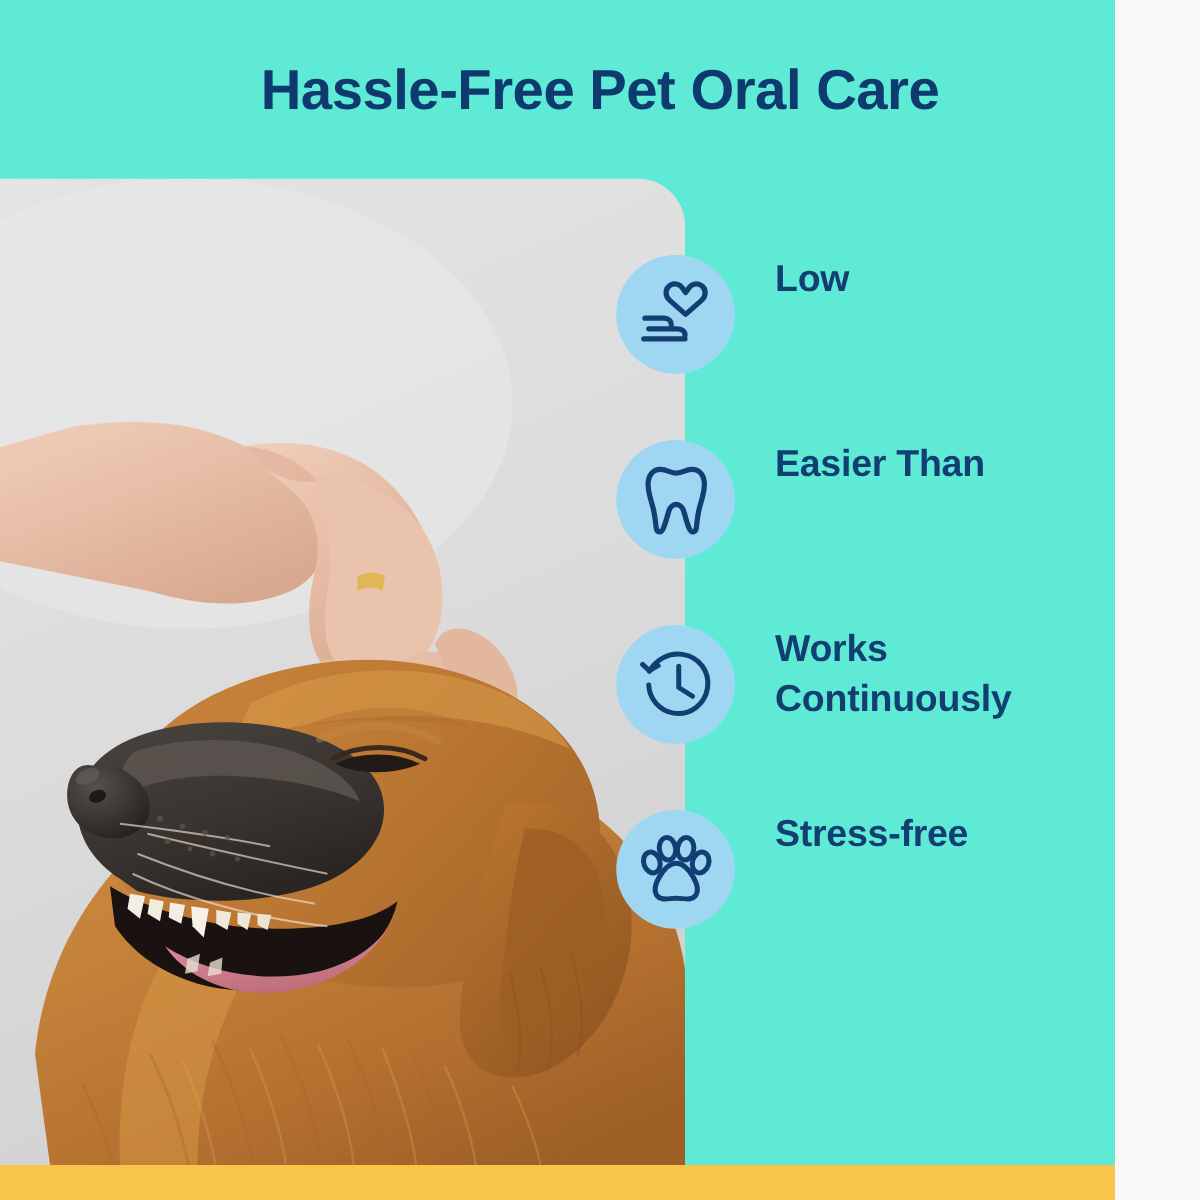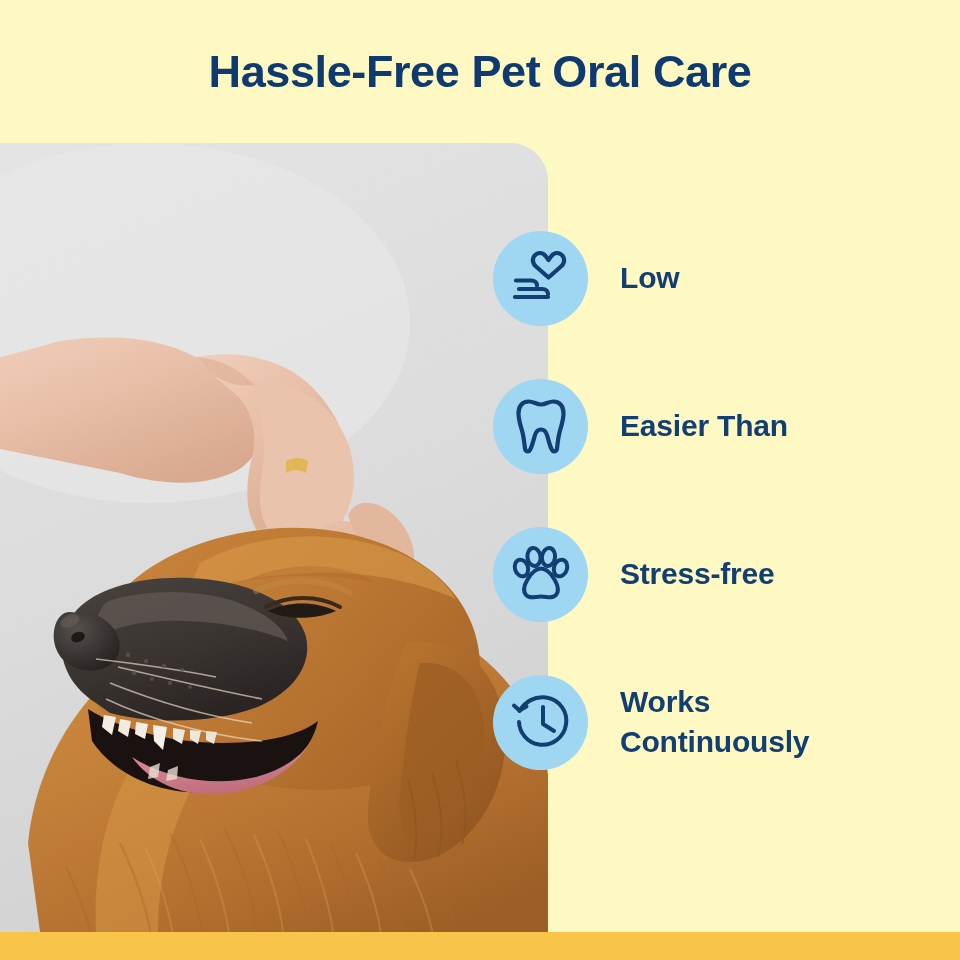--- a/index.html
+++ b/index.html
@@ -9,23 +9,23 @@
   body {
     width: 960px;
     height: 960px;
     overflow: hidden;
     background: #F8F8F8;
     font-family: "Liberation Sans", sans-serif;
   }
 
   .infographic {
     position: relative;
-    width: 960px;
+    width: 892px;
     height: 960px;
-    background: #fef9c3;
+    background: #5eead4;
     overflow: hidden;
   }
 
   
   .header {
     position: absolute;
     top: 0; left: 0;
     width: 960px;
     height: 143px;
     display: flex;
@@ -69,21 +69,20 @@
   .feature-list {
     position: absolute;
     left: 493px;
     top: 204px;
     width: 460px;
   }
   .feature-row {
     position: relative;
     height: 148px;
     display: flex;
-    align-items: center;
   }
   .feature-icon-circle {
     flex: 0 0 auto;
     width: 95px;
     height: 95px;
     border-radius: 50%;
     background: #9FD7F2;
     display: flex;
     align-items: center;
     justify-content: center;
@@ -307,42 +306,42 @@
 
     <div class="feature-row">
       <div class="feature-icon-circle">
         <svg width="52" height="58" viewBox="0 0 52 58" fill="none" stroke="#123E72" stroke-width="4.2" stroke-linecap="round" stroke-linejoin="round">
           <path d="M13.5 4.5 C7 4.5 3.5 9.5 3.5 16.5 C3.5 23 5.5 28 7.5 35.5 C9 41.5 9.5 48 10 51.5 C10.4 54.6 13.5 55.5 15 53 C17 49.6 18.5 43 20 38 C21.2 34 24 32.5 26 32.5 C28 32.5 30.8 34 32 38 C33.5 43 35 49.6 37 53 C38.5 55.5 41.6 54.6 42 51.5 C42.5 48 43 41.5 44.5 35.5 C46.5 28 48.5 23 48.5 16.5 C48.5 9.5 45 4.5 38.5 4.5 C33.5 4.5 30.5 7.5 26 7.5 C21.5 7.5 18.5 4.5 13.5 4.5 Z"></path>
         </svg>
       </div>
       <div class="feature-label"><span>Easier Than</span><br></div>
     </div>
 
+
+    <div class="feature-row">
+      <div class="feature-icon-circle">
+        <svg width="60" height="58" viewBox="0 0 60 58" fill="none" stroke="#123E72" stroke-width="4" stroke-linecap="round" stroke-linejoin="round">
+          <path d="M8.5 18 C14 8.5 24 3 35 4.5 C48.5 6.5 57 18.5 55 31.5 C53 44.5 41 53.5 28 51.5 C16.5 49.8 8.5 40 8 29"></path>
+          <path d="M3 12.5 L8.5 17.5 L15.5 13.5"></path>
+          <path d="M32 14 V31 L43 38"></path>
+        </svg>
+      </div>
+      <div class="feature-label"><span>Works</span><br><span>Continuously</span></div>
+    </div>
 
     <div class="feature-row">
       <div class="feature-icon-circle">
         <svg width="58" height="56" viewBox="0 0 58 56" fill="none" stroke="#123E72" stroke-width="4" stroke-linecap="round" stroke-linejoin="round">
           <ellipse cx="9.5" cy="22" rx="6.5" ry="8.5" transform="rotate(-18 9.5 22)"></ellipse>
           <ellipse cx="22" cy="11" rx="6.5" ry="9" transform="rotate(-8 22 11)"></ellipse>
           <ellipse cx="36.5" cy="11" rx="6.5" ry="9" transform="rotate(8 36.5 11)"></ellipse>
           <ellipse cx="48.5" cy="22" rx="6.5" ry="8.5" transform="rotate(18 48.5 22)"></ellipse>
           <path d="M29 22.5 C34.5 22.5 39 27.5 42.5 33.5 C46 39.5 47.5 45 44 49 C40.5 53 35 50.5 29 50.5 C23 50.5 17.5 53 14 49 C10.5 45 12 39.5 15.5 33.5 C19 27.5 23.5 22.5 29 22.5 Z"></path>
         </svg>
       </div>
       <div class="feature-label"><span>Stress-free</span></div>
     </div>
 
-    <div class="feature-row">
-      <div class="feature-icon-circle">
-        <svg width="60" height="58" viewBox="0 0 60 58" fill="none" stroke="#123E72" stroke-width="4" stroke-linecap="round" stroke-linejoin="round">
-          <path d="M8.5 18 C14 8.5 24 3 35 4.5 C48.5 6.5 57 18.5 55 31.5 C53 44.5 41 53.5 28 51.5 C16.5 49.8 8.5 40 8 29"></path>
-          <path d="M3 12.5 L8.5 17.5 L15.5 13.5"></path>
-          <path d="M32 14 V31 L43 38"></path>
-        </svg>
-      </div>
-      <div class="feature-label"><span>Works</span><br><span>Continuously</span></div>
-    </div>
-
   </div>
 
   <div class="bottom-bar"></div>
 
 </div>
 
 </body></html>

